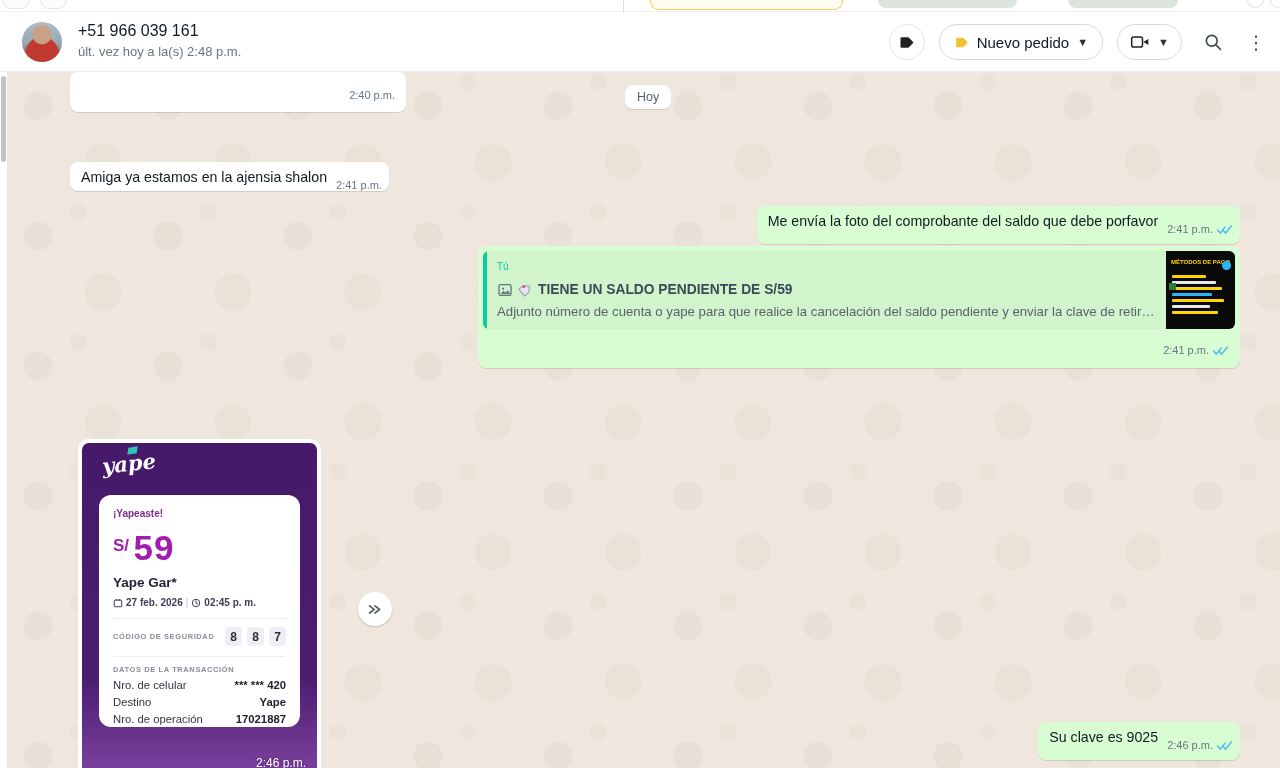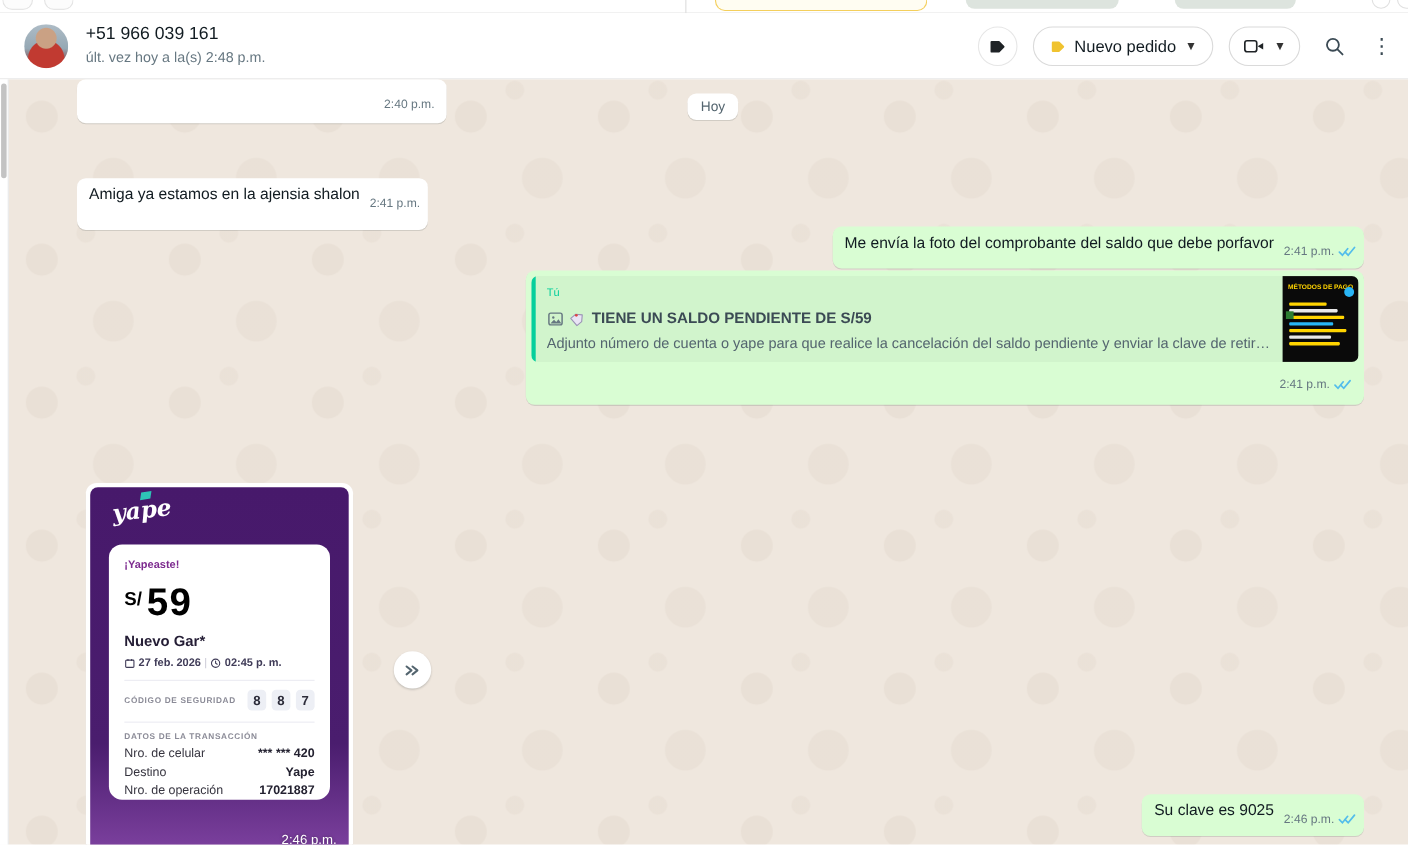--- a/index.html
+++ b/index.html
@@ -72,21 +72,21 @@
   .thumb .sq { position:absolute; left:3px; top:32px; width:7px; height:7px; background:#2e7d32; }
 
   
   .img-msg { position:absolute; left:70px; top:367px; width:243px; height:341px; background:#fff; border-radius:10px; box-shadow:0 1px .5px rgba(11,20,26,.13); padding:4px; cursor:pointer; }
   .receipt { position:relative; width:100%; height:100%; border-radius:7px; overflow:hidden;
     background:linear-gradient(180deg,#47196b 0%,#4a1d6e 70%,#7e42a0 100%); }
   .yape-logo { position:absolute; left:20px; top:8px; color:#fff; font-family:"DejaVu Serif", serif; font-style:italic; font-weight:bold; font-size:21px; transform:rotate(-6deg); }
   .yape-accent { position:absolute; left:46px; top:4px; width:9px; height:7px; background:#2ec4b6; transform:skewX(-18deg) rotate(-10deg); }
   .rcard { position:absolute; left:17px; right:17px; top:52px; height:232px; background:#fff; border-radius:12px; padding:13px 14px; }
   .r-head { color:#7d2b8f; font-weight:bold; font-size:10px; }
-  .r-amount { margin-top:9px; color:#000000; }
+  .r-amount { margin-top:9px; color:#a21caf; }
   .r-cur { font-size:17px; font-weight:bold; vertical-align:9px; }
   .r-val { font-size:35px; font-weight:bold; letter-spacing:1px; }
   .r-payer { margin-top:7px; font-size:13.5px; font-weight:bold; color:#241d35; }
   .r-meta { margin-top:7px; display:flex; align-items:center; gap:3px; font-size:10px; font-weight:bold; color:#403c58; }
   .r-sep { color:#c9c7d4; font-weight:normal; }
   .r-hr { border:none; border-top:1px solid #ececf2; margin:10px 0 8px 0; }
   .r-label { font-size:7.5px; letter-spacing:.6px; color:#8b8b97; font-weight:bold; }
   .r-secrow { display:flex; align-items:center; justify-content:space-between; }
   .r-digits { display:flex; gap:5px; }
   .r-digit { width:17px; height:19px; background:#edeff5; border-radius:4px; font-size:12px; font-weight:bold; color:#2c2c3a; display:flex; align-items:center; justify-content:center; }
@@ -153,21 +153,21 @@
   </div>
 
   <div class="chat">
 
     <div class="bubble in" style="left:62px; top:0px; width:336px; padding:7px;">
       <div class="mc-time meta">2:40 p.m.</div>
     </div>
 
     <div class="date-pill" style="left:617px; top:13px;">Hoy</div>
 
-    <div class="bubble in" style="left:62px; top:90px; padding:6px 9px 19px 11px; max-width:420px;">
+    <div class="bubble in" style="left:62px; top:90px; padding:6px 9px 1px 11px; max-width:420px;">
       <span>Amiga ya estamos en la ajensia shalon</span>
       <span class="meta meta-inline">2:41 p.m.</span>
     </div>
 
     <div class="bubble out" style="right:40px; top:134px; padding:6px 9px 8px 11px;text-align:center;">
       <span>Me envía la foto del comprobante del saldo que debe porfavor</span>
       <span class="meta meta-inline"><span>2:41 p.m.</span><span class="ticks"><svg width="17" height="11" viewBox="0 0 18 12">
               <path d="M1.5 6.7l3 3.1 5.2-6.4" fill="none" stroke="#53bdeb" stroke-width="1.7" stroke-linecap="round"></path>
               <path d="M7.2 6.7l3 3.1 6.3-7.6" fill="none" stroke="#53bdeb" stroke-width="1.7" stroke-linecap="round"></path>
             </svg></span></span>
@@ -216,21 +216,21 @@
     <div class="img-msg">
       <div class="receipt">
         <div class="yape-logo">yape</div>
         <div class="yape-accent"></div>
         <div class="rcard">
           <div class="r-head">¡Yapeaste!</div>
           <div class="r-amount">
             <span class="r-cur">S/</span>
             <span class="r-val">59</span>
           </div>
-          <div class="r-payer">Nuevo Gar*</div>
+          <div class="r-payer">Yape Gar*</div>
           <div class="r-meta">
             <svg width="10" height="10" viewBox="0 0 24 24">
               <rect x="3" y="5" width="18" height="16" rx="2" fill="none" stroke="#403c58" stroke-width="2.4"></rect>
               <line x1="8" y1="2.5" x2="8" y2="7" stroke="#403c58" stroke-width="2.4"></line>
               <line x1="16" y1="2.5" x2="16" y2="7" stroke="#403c58" stroke-width="2.4"></line>
             </svg>
             <span>27 feb. 2026</span>
             <span class="r-sep">|</span>
             <svg width="10" height="10" viewBox="0 0 24 24">
               <circle cx="12" cy="12" r="9" fill="none" stroke="#403c58" stroke-width="2.4"></circle>

